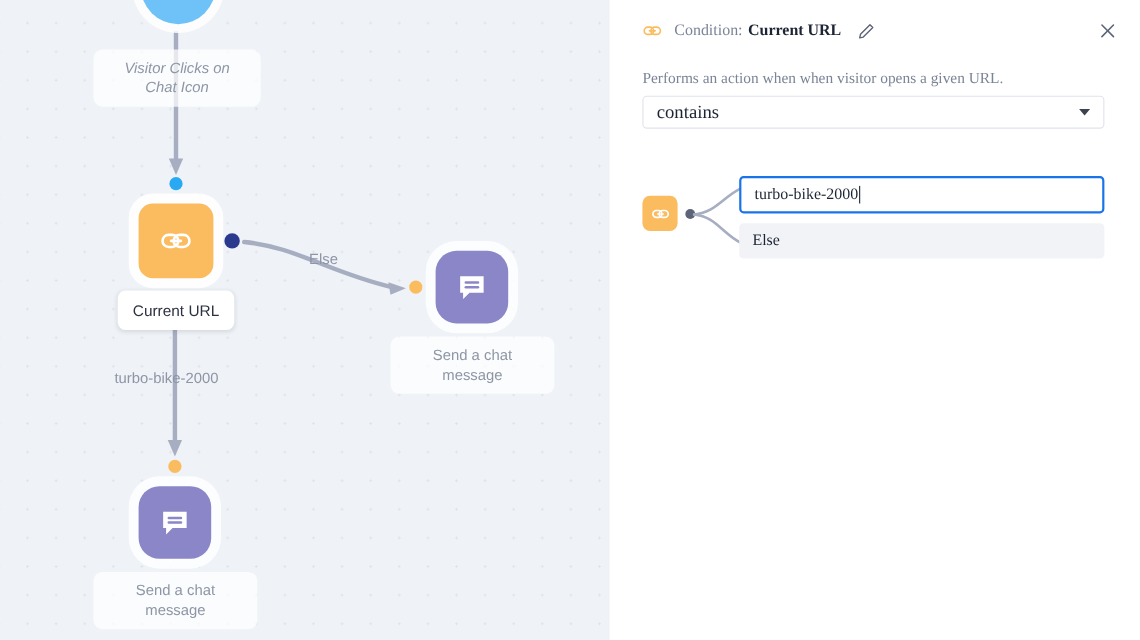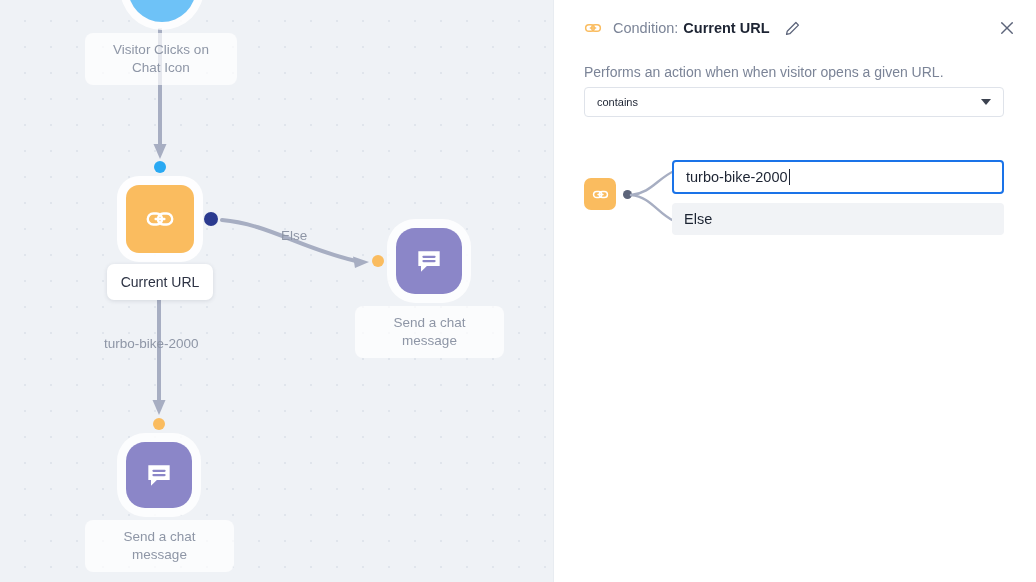--- a/index.html
+++ b/index.html
@@ -82,21 +82,21 @@
     position: absolute;
     text-align: center;
     font-size: 13.5px;
     line-height: 18px;
     color: #8e96a6;
     background: rgba(255,255,255,0.72);
     border-radius: 8px;
     padding: 8px 12px;
     white-space: pre-line;
   }
-  .label-trigger { left: 85px; top: 33px; width: 152px; }
+  .label-trigger { left: 85px; top: 45px; width: 152px; font-style: italic; }
   .label-condition {
     left: 107px; top: 264px;
     width: 106px;
     color: #2c3243;
     background: #ffffff;
     font-size: 14px;
     padding: 9px 10px;
     box-shadow: 0 1px 4px rgba(40,50,70,0.13);
     border-radius: 7px;
   }
@@ -113,20 +113,21 @@
   .edge-else { left: 281px; top: 228px; }
   .edge-url  { left: 104px; top: 336px; }
 
   
   #panel {
     position: relative;
     flex: 1 1 auto;
     height: 582px;
     background: #ffffff;
     border-left: 1px solid #e8ecf1;
+    font-family: Liberation Serif, serif;
   }
 
   .panel-header {
     position: absolute;
     left: 0; top: 0;
     width: 100%; height: 56px;
     display: flex;
     align-items: center;
     padding: 0 20px 0 30px;
   }
@@ -167,21 +168,21 @@
     width: 420px; height: 30px;
     border: 1px solid #dfe3ea;
     border-radius: 4px;
     background: #fff;
     display: flex;
     align-items: center;
     padding: 0 12px;
     cursor: pointer;
   }
   .select-value {
-    font-size: 11px;
+    font-size: 17px;
     color: #1d2433;
   }
   .select-caret {
     margin-left: auto;
     width: 0; height: 0;
     border-left: 5px solid transparent;
     border-right: 5px solid transparent;
     border-top: 6px solid #3c4250;
   }
 

